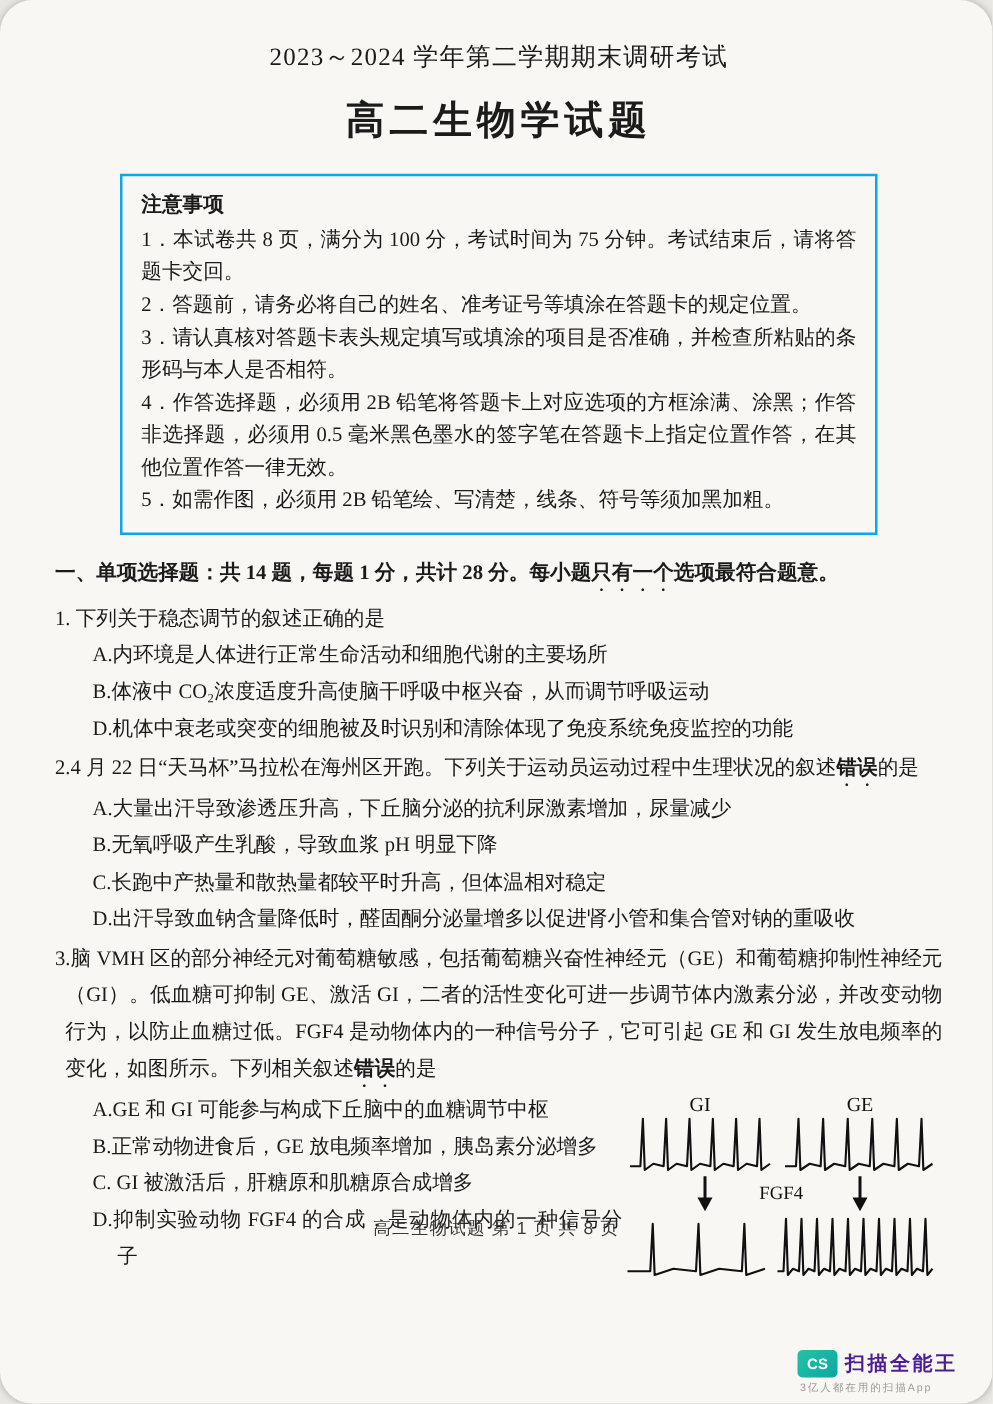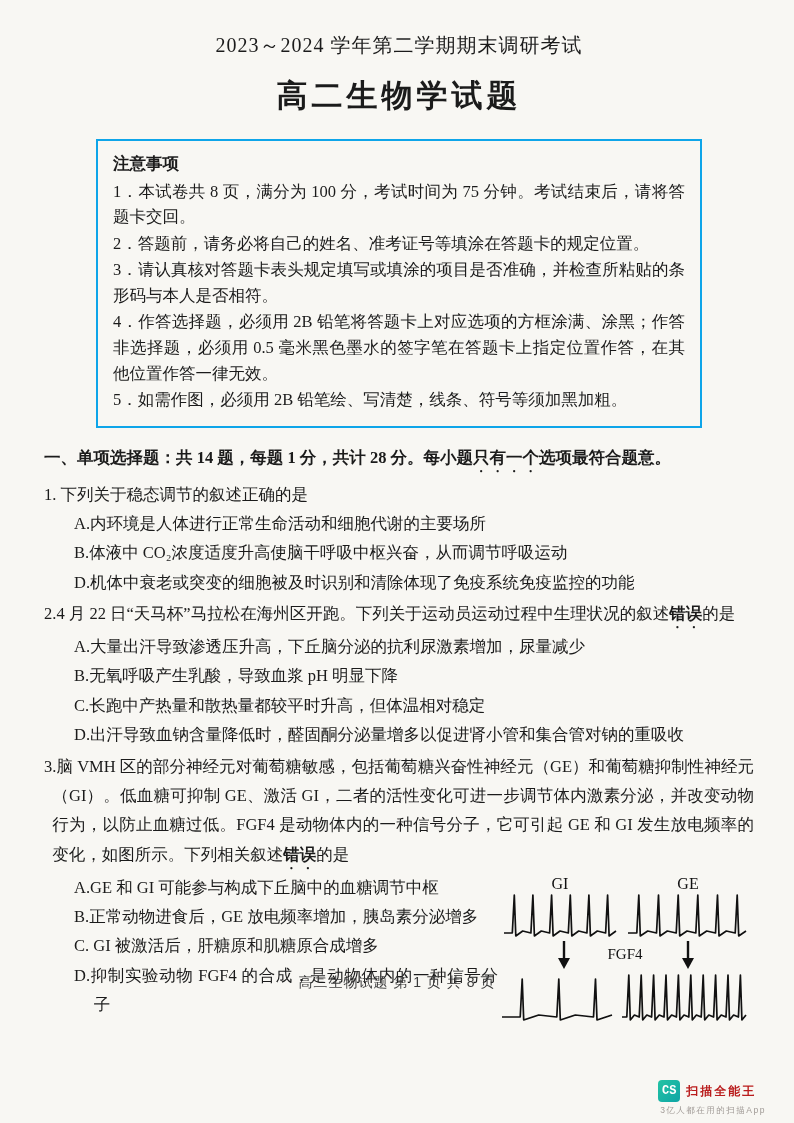--- a/index.html
+++ b/index.html
@@ -5,20 +5,21 @@
   html,body{margin:0;padding:0;background:#e9e7e2;}
   .page{
     position:relative;
     width:794px;height:1123px;
     margin:0 auto;
     background:#f8f7f3;
     color:#1b1b1b;
     font-family:"Liberation Serif","DejaVu Serif",serif;
     overflow:hidden;
     box-shadow:0 0 6px rgba(0,0,0,.25);
+    border-radius:26px;
   }
   .content{padding:24px 40px 0 44px;}
   .exam-session{
     text-align:center;
     font-size:20px;
     letter-spacing:1px;
     margin-top:8px;
   }
   .exam-title{
     text-align:center;
@@ -80,35 +81,35 @@
     letter-spacing:1px;
   }
   .brand{
     position:absolute;
     right:28px;
     top:1080px;
     text-align:left;
   }
   .brand-row{display:flex;align-items:center;gap:6px;}
   .brand-badge{
-    width:22px;height:22px;
+    width:32px;height:22px;
     border-radius:4px;
     background:linear-gradient(135deg,#23c3a4,#0ea5a5);
     color:#ffffff;
-    font-family:Liberation Mono, monospace;
+    font-family:Liberation Sans, sans-serif;
     font-weight:bold;
     font-size:12px;
     display:flex;align-items:center;justify-content:center;
   }
   .brand-name{
     font-family:"Liberation Sans","DejaVu Sans",sans-serif;
     font-weight:bold;
-    font-size:12px;
+    font-size:16px;
     letter-spacing:2px;
-    color:#b91c1c;
+    color:#4c1d95;
   }
   .brand-tagline{
     margin-top:3px;
     padding-left:2px;
     font-family:"Liberation Sans","DejaVu Sans",sans-serif;
     font-size:8.5px;
     letter-spacing:1.5px;
     color:#a09a96;
   }
 </style>

